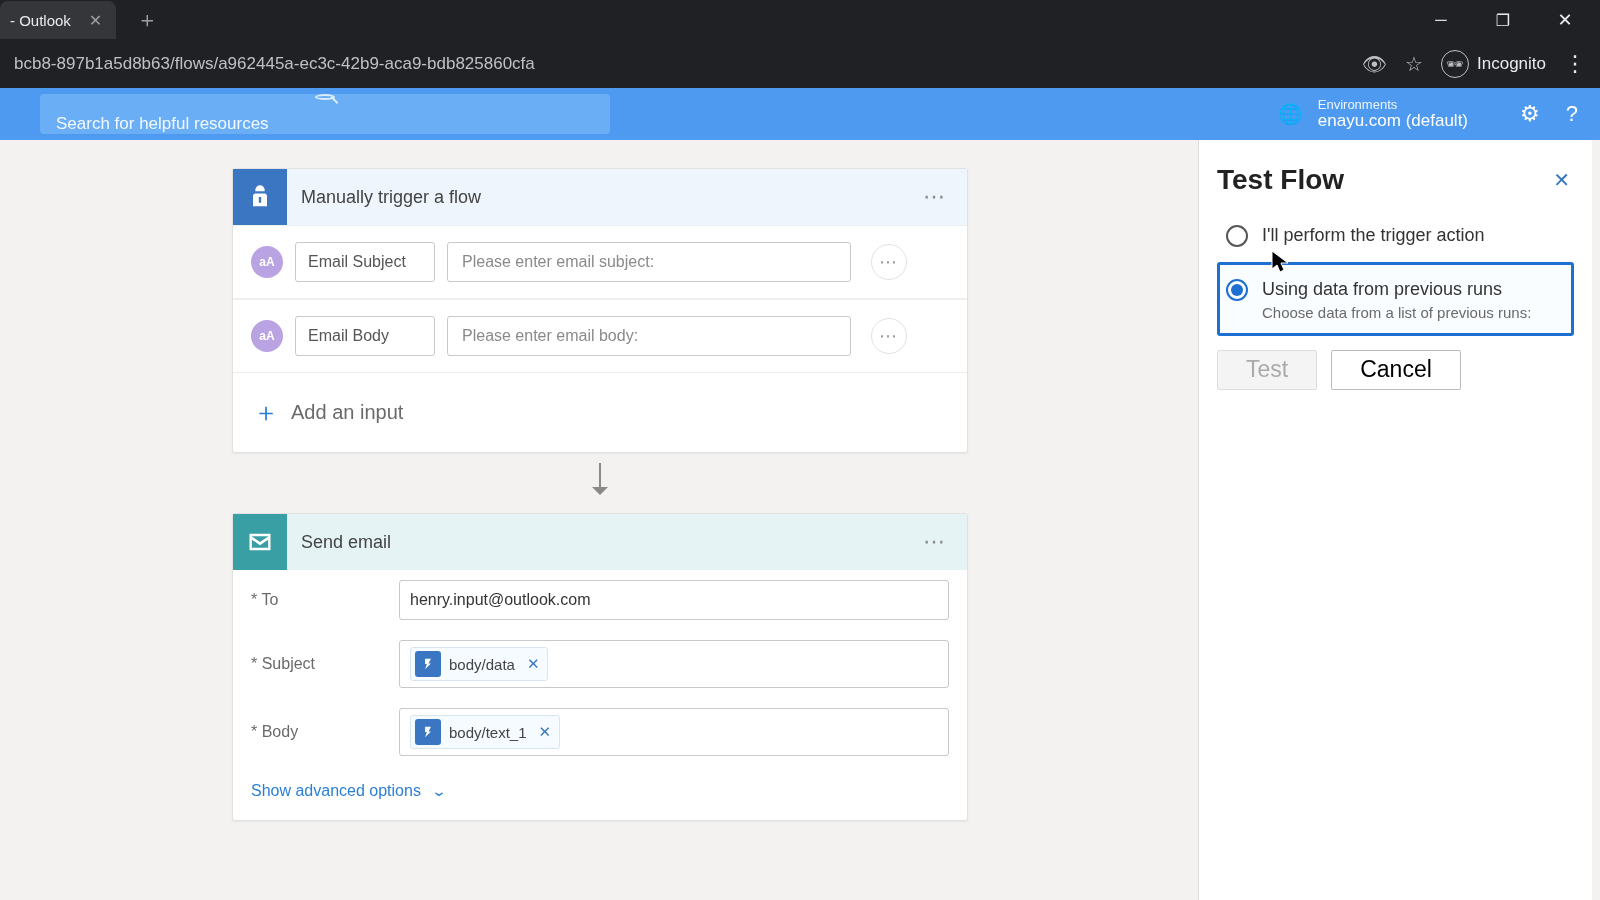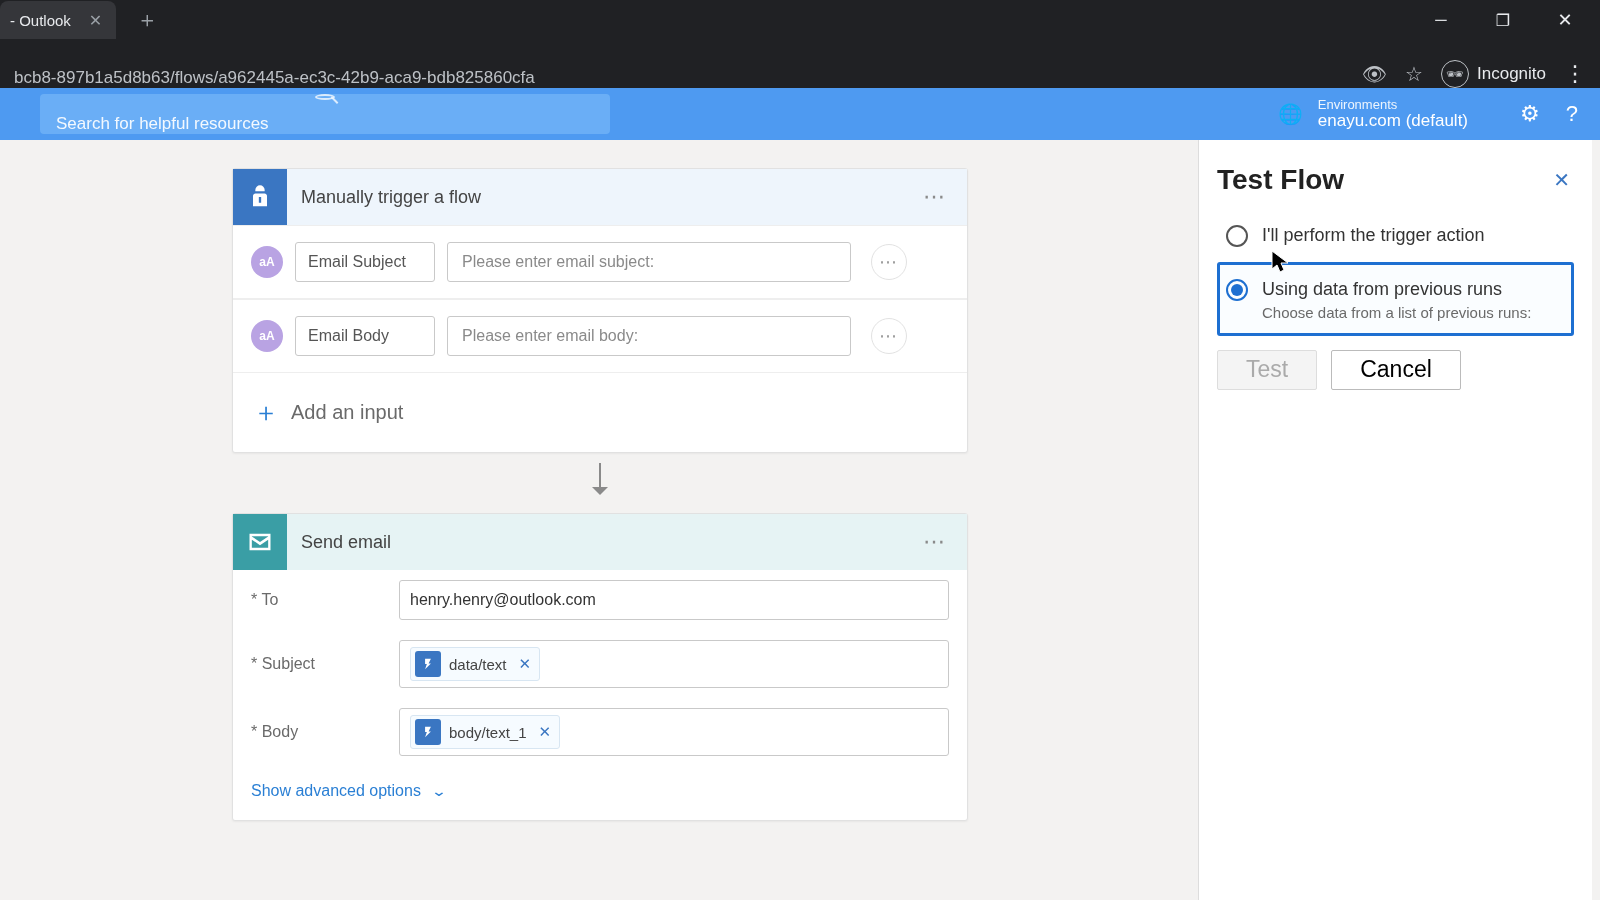--- a/index.html
+++ b/index.html
@@ -7,21 +7,21 @@
 
   
   .browser-chrome { background:#202124; height:88px; display:flex; flex-direction:column; }
   .tab-strip { display:flex; align-items:center; height:40px; padding-left:0; }
   .tab { display:flex; align-items:center; gap:18px; background:#35363a; color:#e8eaed; font-size:15px; padding:0 14px 0 10px; height:38px; border-radius:8px 8px 0 0; }
   .tab .close-x { color:#9aa0a6; font-size:16px; cursor:pointer; }
   .new-tab { color:#9aa0a6; font-size:22px; margin-left:16px; cursor:pointer; width:30px; height:30px; display:flex; align-items:center; justify-content:center; }
   .win-ctrls { margin-left:auto; display:flex; gap:28px; padding-right:18px; color:#e8eaed; }
   .win-btn { width:34px; height:34px; display:flex; align-items:center; justify-content:center; font-size:16px; cursor:pointer; }
   .win-btn.close { font-size:18px; }
-  .addr-row { display:flex; align-items:flex-end; height:48px; padding:0 14px; gap:14px; }
+  .addr-row { display:flex; align-items:center; height:48px; padding:0 14px; gap:14px; }
   .url { color:#bdc1c6; font-size:17px; white-space:nowrap; overflow:hidden; }
   .addr-right { margin-left:auto; display:flex; align-items:center; gap:18px; color:#e8eaed; }
   .icon-circle { width:28px; height:28px; border:1.6px solid #bdc1c6; border-radius:50%; display:flex; align-items:center; justify-content:center; font-size:14px; color:#bdc1c6; }
   .star { font-size:20px; color:#bdc1c6; }
   .incog { display:flex; align-items:center; gap:8px; font-size:17px; }
   .kebab { font-size:22px; line-height:0; letter-spacing:0; }
 
   
   .app-bar { background:#4e9af1; height:52px; display:flex; align-items:center; padding:0 22px 0 40px; gap:20px; position:relative; }
   .search-wrap { display:flex; align-items:center; background:#6aaef6; border-radius:4px; height:40px; width:570px; padding:0 16px; gap:14px;flex-direction:column; }
@@ -189,33 +189,33 @@
               <path d="M3 5h18v14H3V5zm2 2v.3l7 4.7 7-4.7V7H5zm0 3v7h14v-7l-7 4.7L5 10z"></path>
             </svg>
         </div>
         <div class="title">Send email</div>
         <div class="dots">⋯</div>
       </div>
 
       <div class="form-row">
         <div class="flabel">* To</div>
         <div class="field-box">
-          <span>henry.henry@outlook.com</span>
+          <span>henry.input@outlook.com</span>
         </div>
       </div>
       <div class="form-row">
         <div class="flabel">* Subject</div>
         <div class="field-box">
           <span class="token">
             <span class="tk-icon">
                 <svg viewBox="0 0 24 24">
                   <path d="M7 3h10l-4 8h4L7 21l3-9H7l0-9z"></path>
                 </svg>
               </span>
-            <span>data/text</span>
+            <span>body/data</span>
             <span class="tk-x">✕</span>
           </span>
         </div>
       </div>
       <div class="form-row">
         <div class="flabel">* Body</div>
         <div class="field-box">
           <span class="token">
             <span class="tk-icon">
                 <svg viewBox="0 0 24 24">

